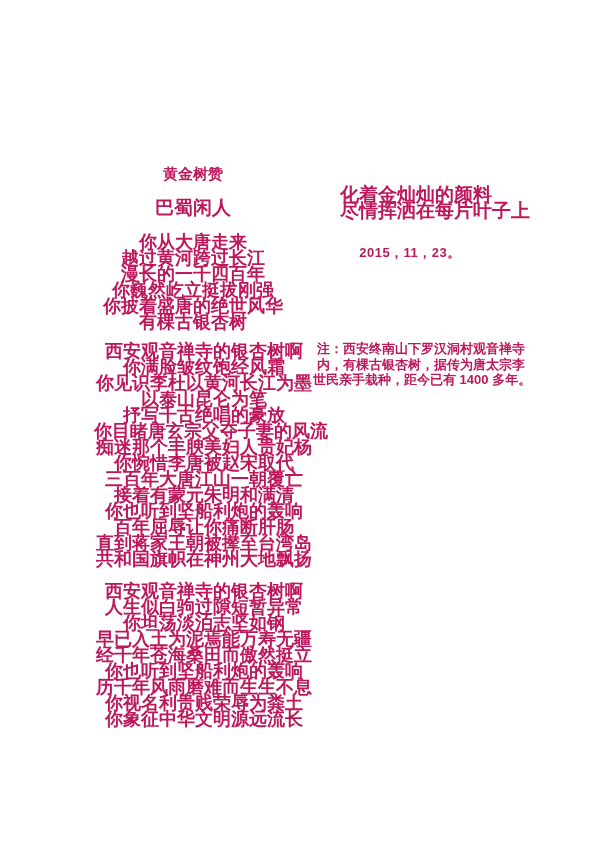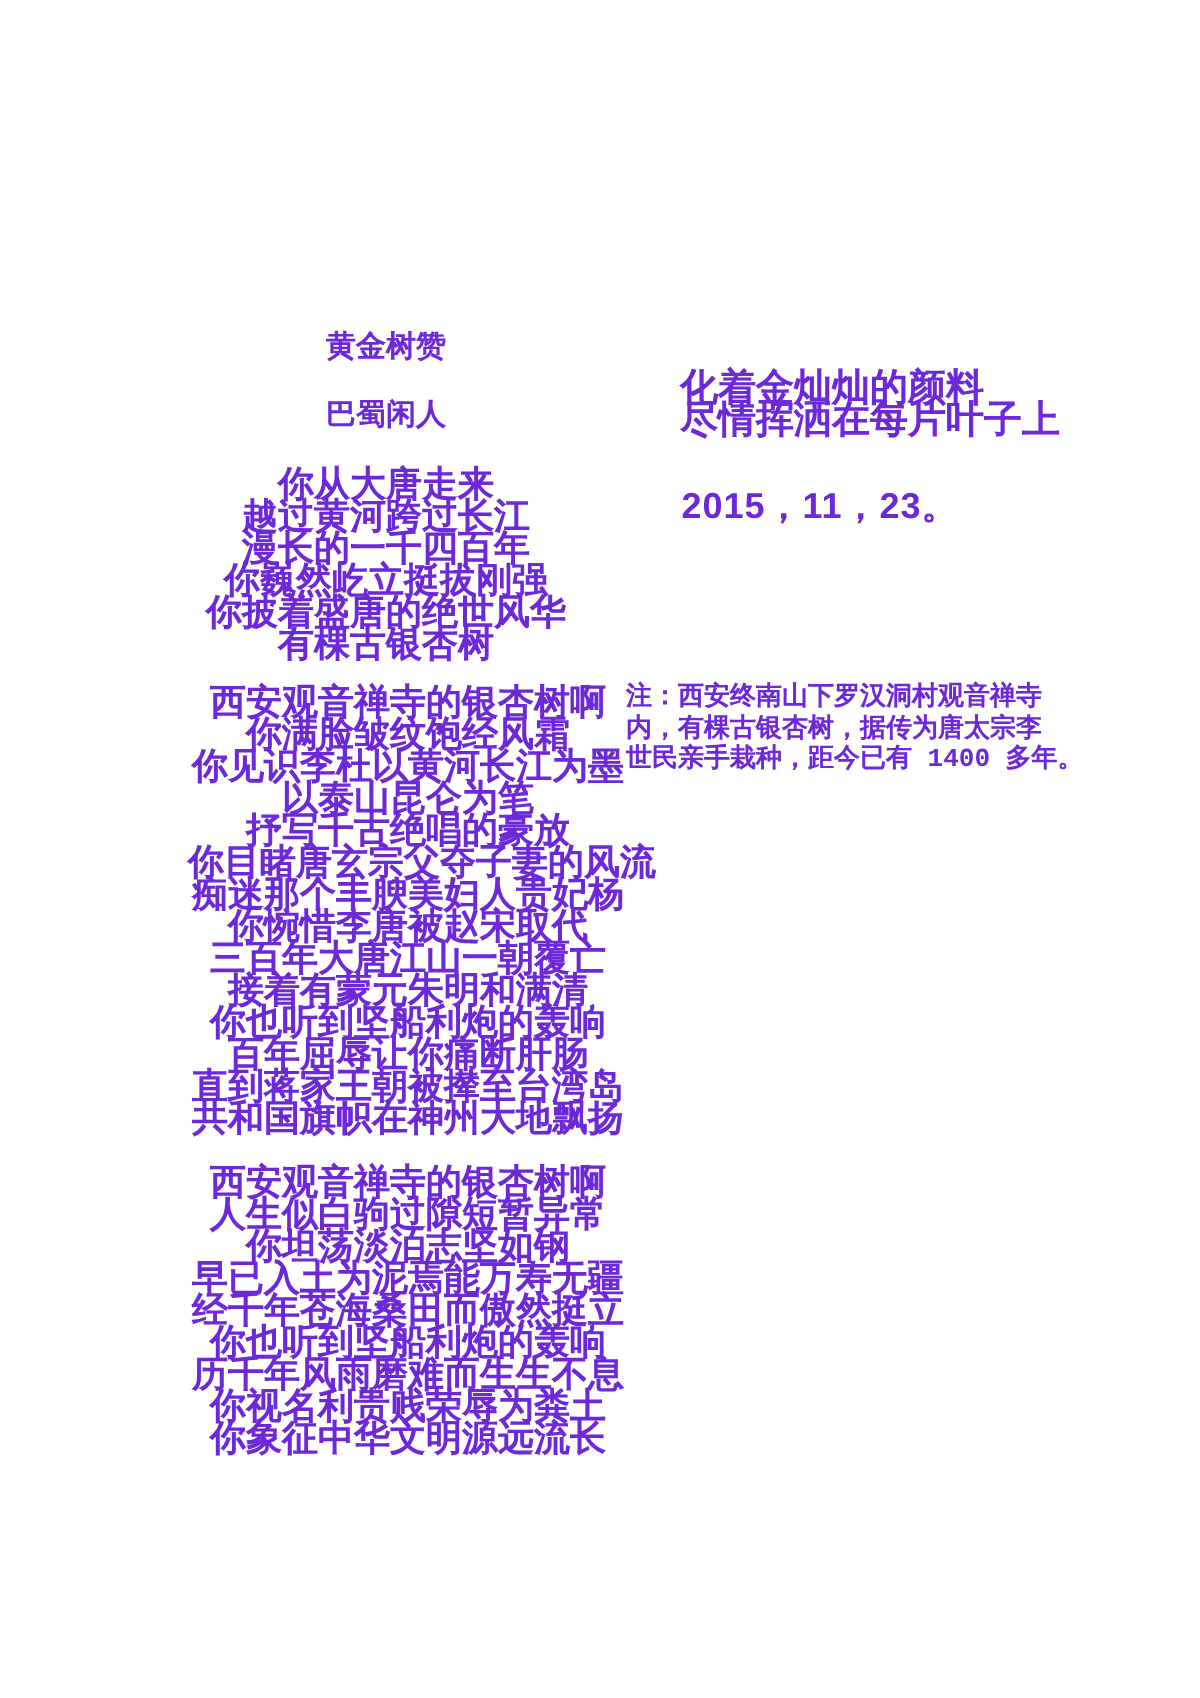--- a/index.html
+++ b/index.html
@@ -5,21 +5,21 @@
   html, body {
     margin: 0;
     padding: 0;
     background: #ffffff;
   }
   .page {
     position: relative;
     width: 600px;
     height: 849px;
     background: #ffffff;
-    color: #6d28d9;
+    color: #be185d;
     font-family: "Liberation Sans", "DejaVu Sans", sans-serif;
     font-weight: 700;
     overflow: hidden;
   }
   .line { white-space: nowrap; }
 
   .doc-title {
     position: absolute;
     left: 83px;
     top: 166px;
@@ -27,21 +27,21 @@
     text-align: center;
     font-size: 15px;
     line-height: 16px;
   }
   .doc-author {
     position: absolute;
     left: 83px;
     top: 200px;
     width: 220px;
     text-align: center;
-    font-size: 15px;
+    font-size: 19px;
     line-height: 16px;
   }
   .stanza {
     position: absolute;
     width: 220px;
     text-align: center;
     font-size: 18px;
     line-height: 16px;
   }
   .stanza-1 { left: 83px; top: 234px; }
@@ -56,33 +56,32 @@
     text-align: center;
     font-size: 19px;
     line-height: 16px;
   }
   .doc-date {
     position: absolute;
     left: 340px;
     top: 245px;
     width: 140px;
     text-align: center;
-    font-size: 18px;
+    font-size: 13px;
     line-height: 16px;
     letter-spacing: 0.5px;
   }
   .note-block {
     position: absolute;
     left: 313px;
     top: 341px;
     width: 212px;
-    text-align: left;
+    text-align: right;
     font-size: 13px;
     line-height: 15.5px;
-    font-family: Liberation Mono, monospace;
   }
 </style>
 </head>
 <body>
 
 <div class="page">
 
   <div class="doc-title">黄金树赞</div>
 
   <div class="doc-author">巴蜀闲人</div>

